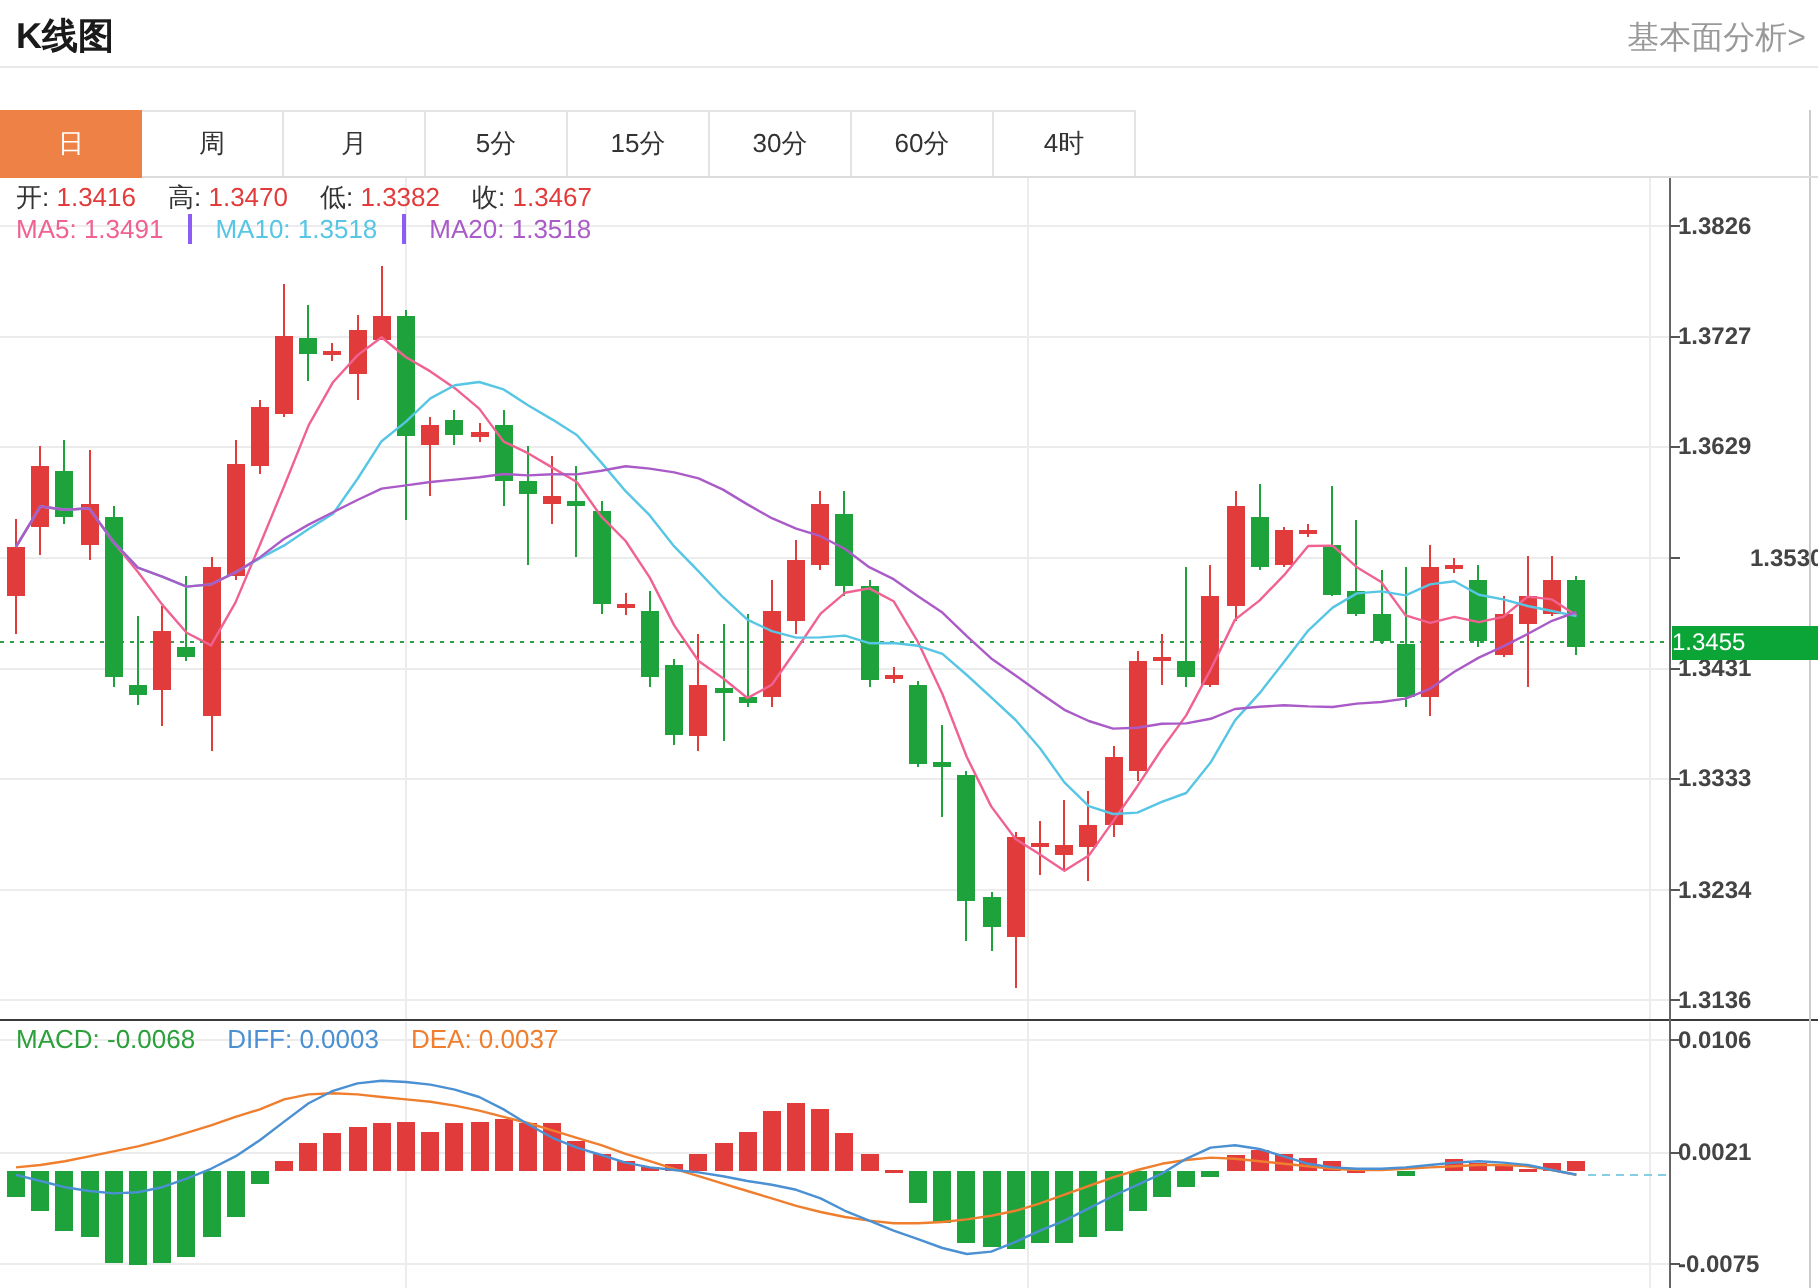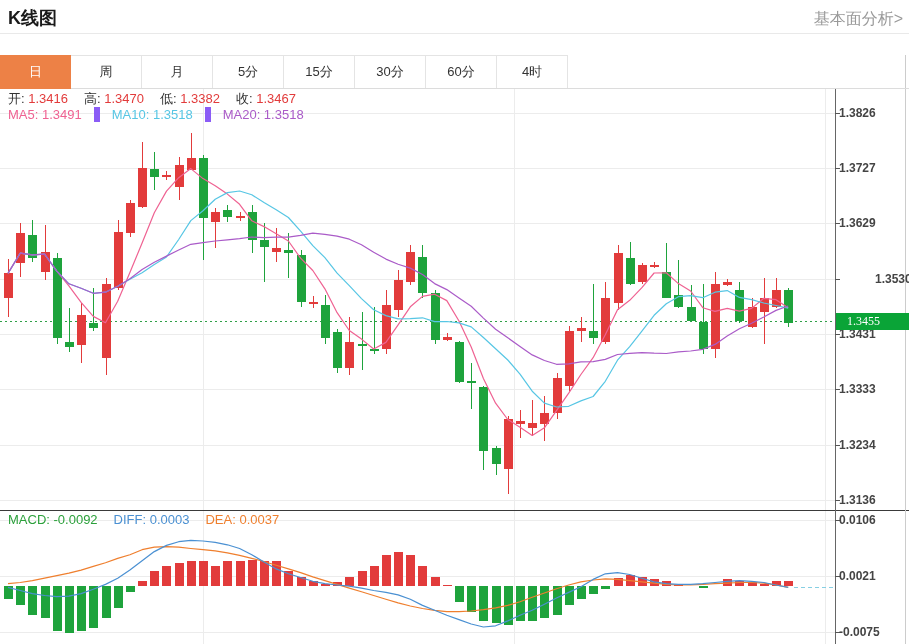--- a/index.html
+++ b/index.html
@@ -16,26 +16,26 @@
           display: flex; align-items: flex-start; border-bottom: 1px solid #dcdcdc; z-index: 4; }
   .tab { width: 71px; height: 33px; line-height: 32px; text-align: center;
          font-size: 13px; color: #333; background: #fff;
          border-top: 1px solid #e4e4e4; border-right: 1px solid #e4e4e4; cursor: pointer; }
   .tab.active { height: 34px; line-height: 34px; color: #fff; border: none; }
   svg.chart { position: absolute; top: 0; left: 0; z-index: 1; }
   .legend { position: absolute; left: 8px; z-index: 3; font-size: 13px; white-space: nowrap; }
   .legend .item { display: inline-block; margin-right: 16px; }
   .legend .lbl { color: #333; }
   .legend.ma .item { margin-right: 0; padding-right: 12px; }
-  .legend.ma .item + .item { border-left: 6px solid #8b5cf6; padding-left: 12px; }
+  .legend.ma .item + .item { border-left: 2px solid #8b5cf6; padding-left: 12px; }
   .axis-labels { position: absolute; top: 0; left: 0; width: 909px; height: 644px;
                  z-index: 2; pointer-events: none; }
   .axis-labels div { position: absolute; left: 839px; font-size: 12px; color: #444; font-weight: bold; }
   .badge { position: absolute; left: 836px; width: 73px; height: 17px; line-height: 17px;
-           padding-left: 11px; font-size: 12px; color: #fff; z-index: 4; font-family: Liberation Serif, serif; }
+           padding-left: 0; font-size: 12px; color: #fff; z-index: 4; }
 </style>
 </head>
 <body>
 
 <div class="app">
   <div class="header-title">K线图</div>
   <a class="header-link">基本面分析&gt;</a>
   <div class="h-divider"></div>
   <div class="tabs">
       <div class="tab active" style="background: rgb(237, 129, 70);">日</div>
@@ -275,21 +275,21 @@
       <line x1="835" y1="334.54347826087024" x2="840" y2="334.54347826087024" stroke="#555555" stroke-width="1" shape-rendering="crispEdges"></line>
       <line x1="835" y1="389.50869565217477" x2="840" y2="389.50869565217477" stroke="#555555" stroke-width="1" shape-rendering="crispEdges"></line>
       <line x1="835" y1="445.03478260869673" x2="840" y2="445.03478260869673" stroke="#555555" stroke-width="1" shape-rendering="crispEdges"></line>
       <line x1="835" y1="500" x2="840" y2="500" stroke="#555555" stroke-width="1" shape-rendering="crispEdges"></line>
       <line x1="835" y1="520" x2="840" y2="520" stroke="#555555" stroke-width="1" shape-rendering="crispEdges"></line>
       <line x1="835" y1="576.3093922651934" x2="840" y2="576.3093922651934" stroke="#555555" stroke-width="1" shape-rendering="crispEdges"></line>
       <line x1="835" y1="632" x2="840" y2="632" stroke="#555555" stroke-width="1" shape-rendering="crispEdges"></line>
     </svg>
   <div class="legend ohlc" style="top:90px"><span class="item"><span class="lbl">开:</span><span class="val" style="color: rgb(226, 59, 59);"> 1.3416</span></span><span class="item"><span class="lbl">高:</span><span class="val" style="color: rgb(226, 59, 59);"> 1.3470</span></span><span class="item"><span class="lbl">低:</span><span class="val" style="color: rgb(226, 59, 59);"> 1.3382</span></span><span class="item"><span class="lbl">收:</span><span class="val" style="color: rgb(226, 59, 59);"> 1.3467</span></span></div>
   <div class="legend ma" style="top:107px"><span class="item" style="color: rgb(239, 98, 146);">MA5: 1.3491</span><span class="item" style="color: rgb(87, 198, 228);">MA10: 1.3518</span><span class="item" style="color: rgb(170, 91, 200);">MA20: 1.3518</span></div>
-  <div class="legend macd" style="top:512px"><span class="item" style="color: rgb(43, 160, 59);">MACD: -0.0092</span><span class="item" style="color: rgb(74, 144, 210);">DIFF: 0.0003</span><span class="item" style="color: rgb(239, 127, 46);">DEA: 0.0037</span></div>
+  <div class="legend macd" style="top:512px"><span class="item" style="color: rgb(43, 160, 59);">MACD: -0.0068</span><span class="item" style="color: rgb(74, 144, 210);">DIFF: 0.0003</span><span class="item" style="color: rgb(239, 127, 46);">DEA: 0.0037</span></div>
   <div class="axis-labels">
       <div style="top: 105.5px;">1.3826</div>
       <div style="top: 161.026px;">1.3727</div>
       <div style="top: 215.991px;">1.3629</div>
       <div style="top: 271.517px; margin-left: 36px;">1.3530</div>
       <div style="top: 327.043px;">1.3431</div>
       <div style="top: 382.009px;">1.3333</div>
       <div style="top: 437.535px;">1.3234</div>
       <div style="top: 492.5px;">1.3136</div>
       <div style="top: 512.5px;">0.0106</div>

